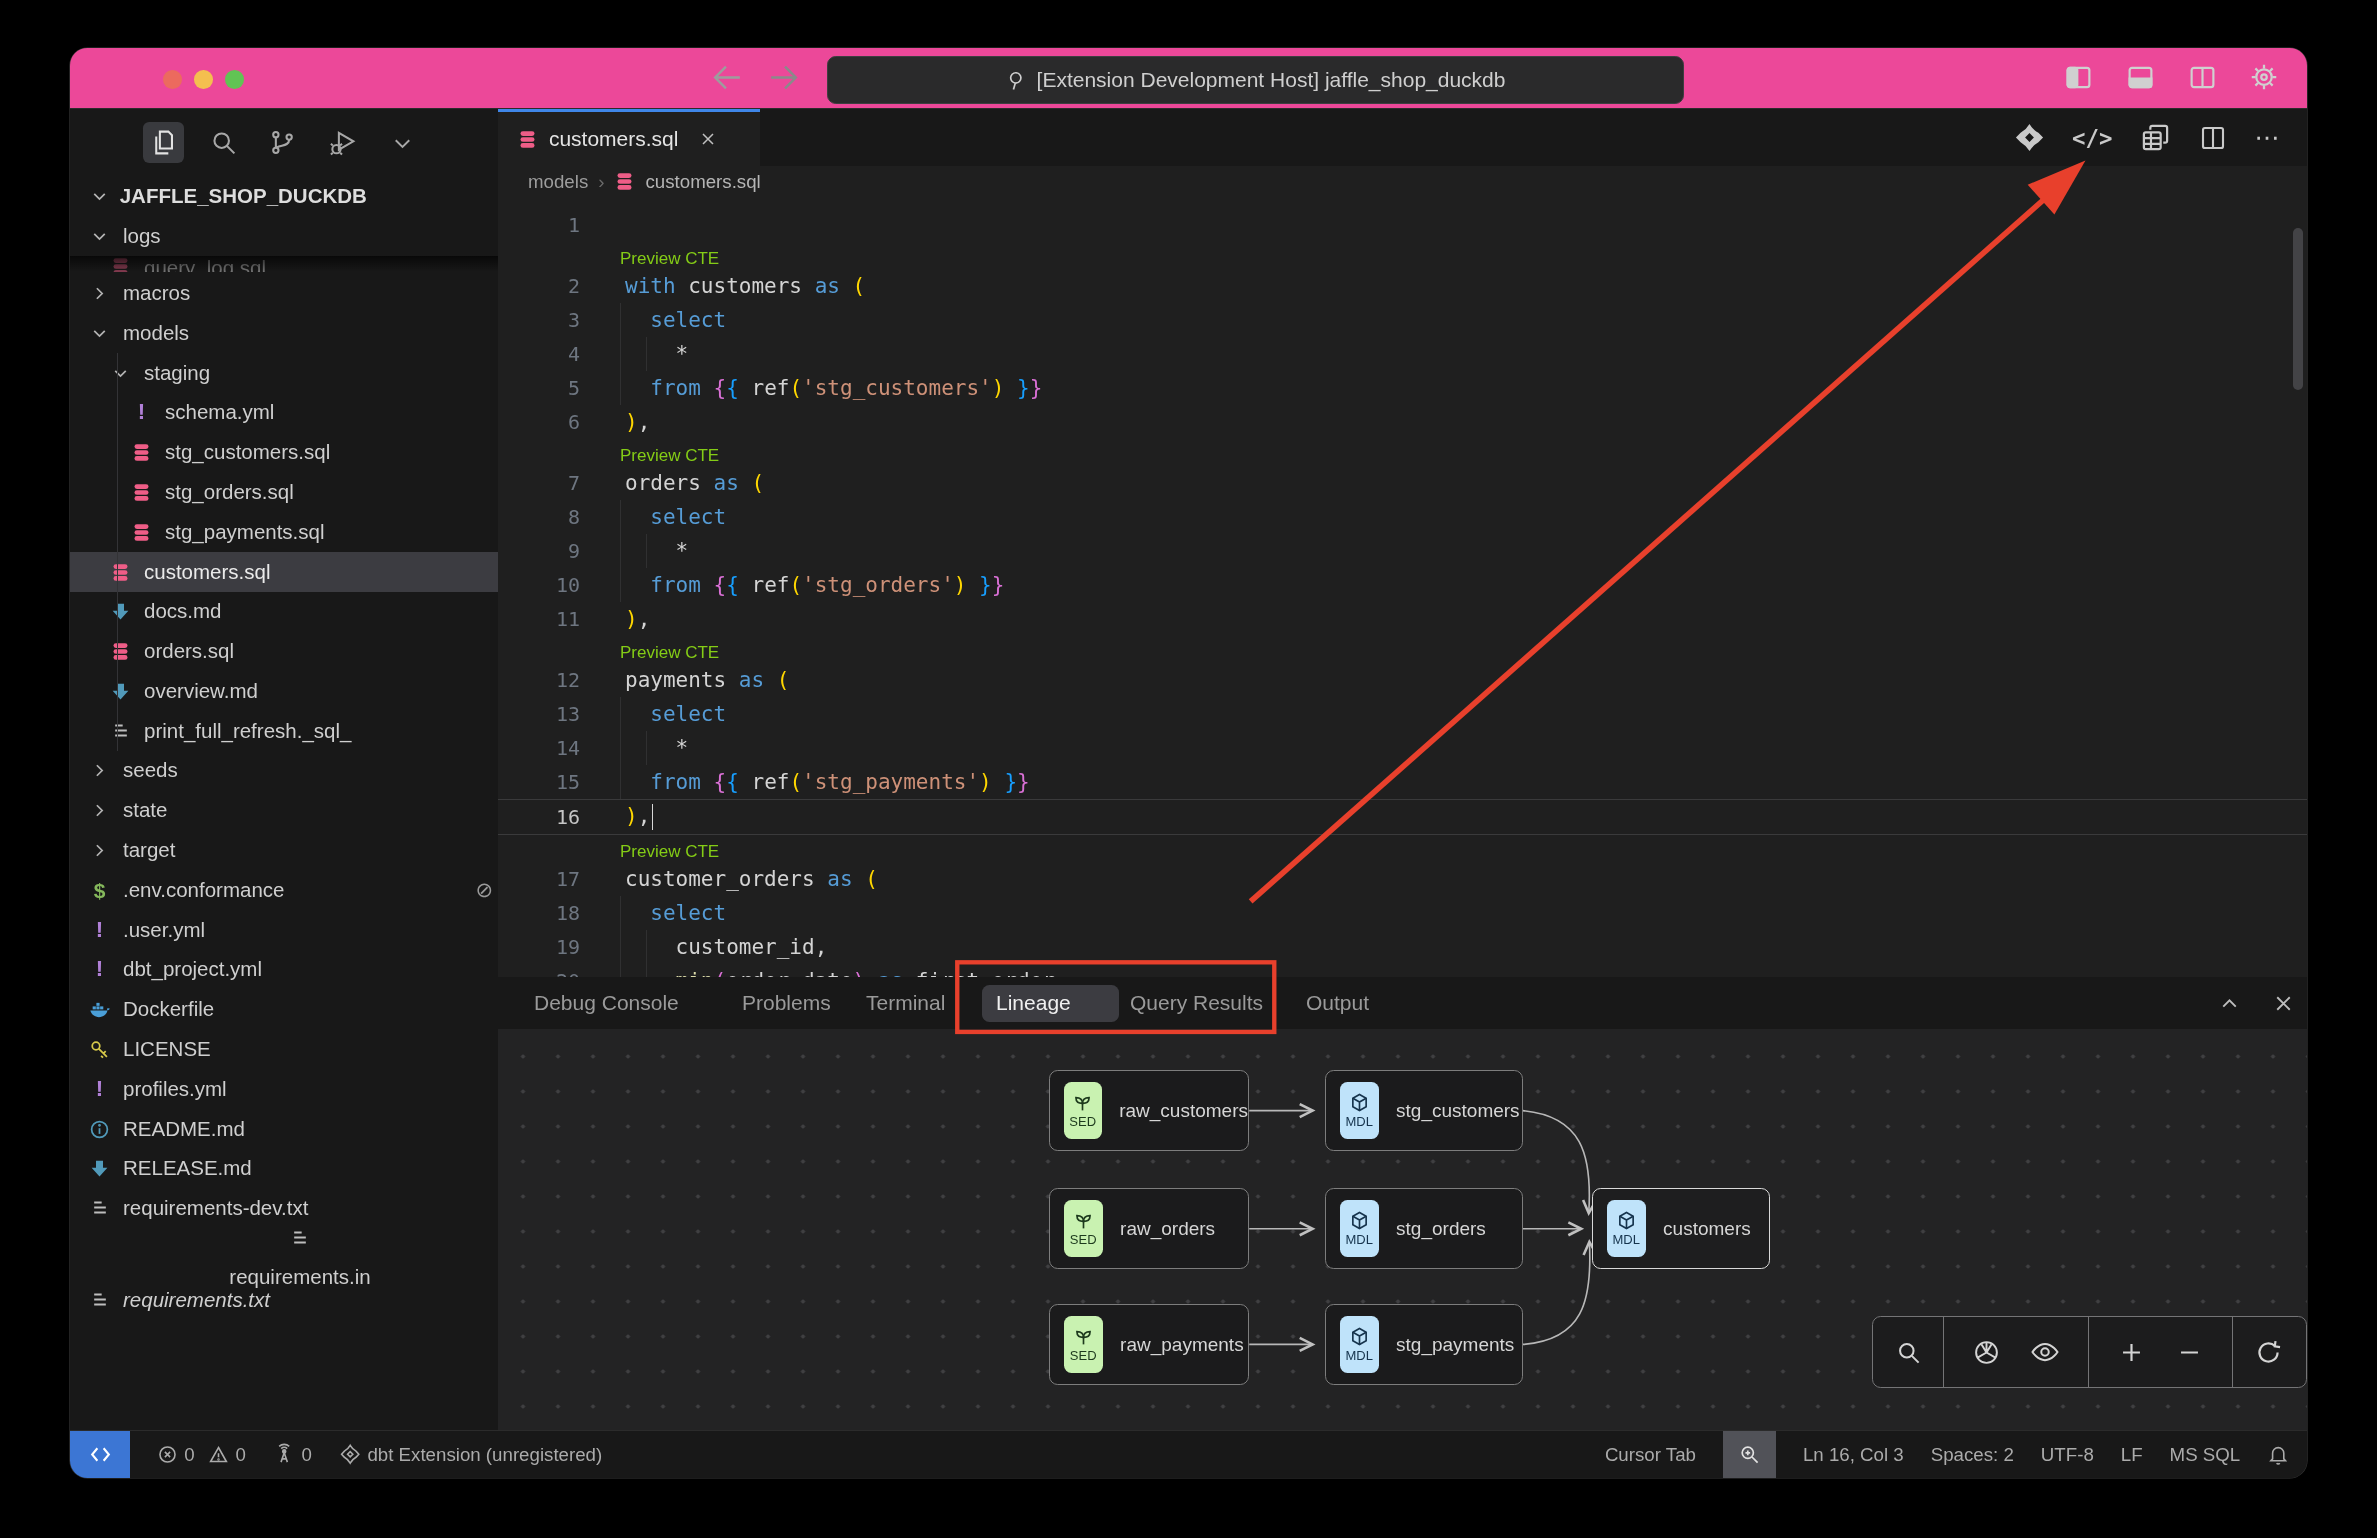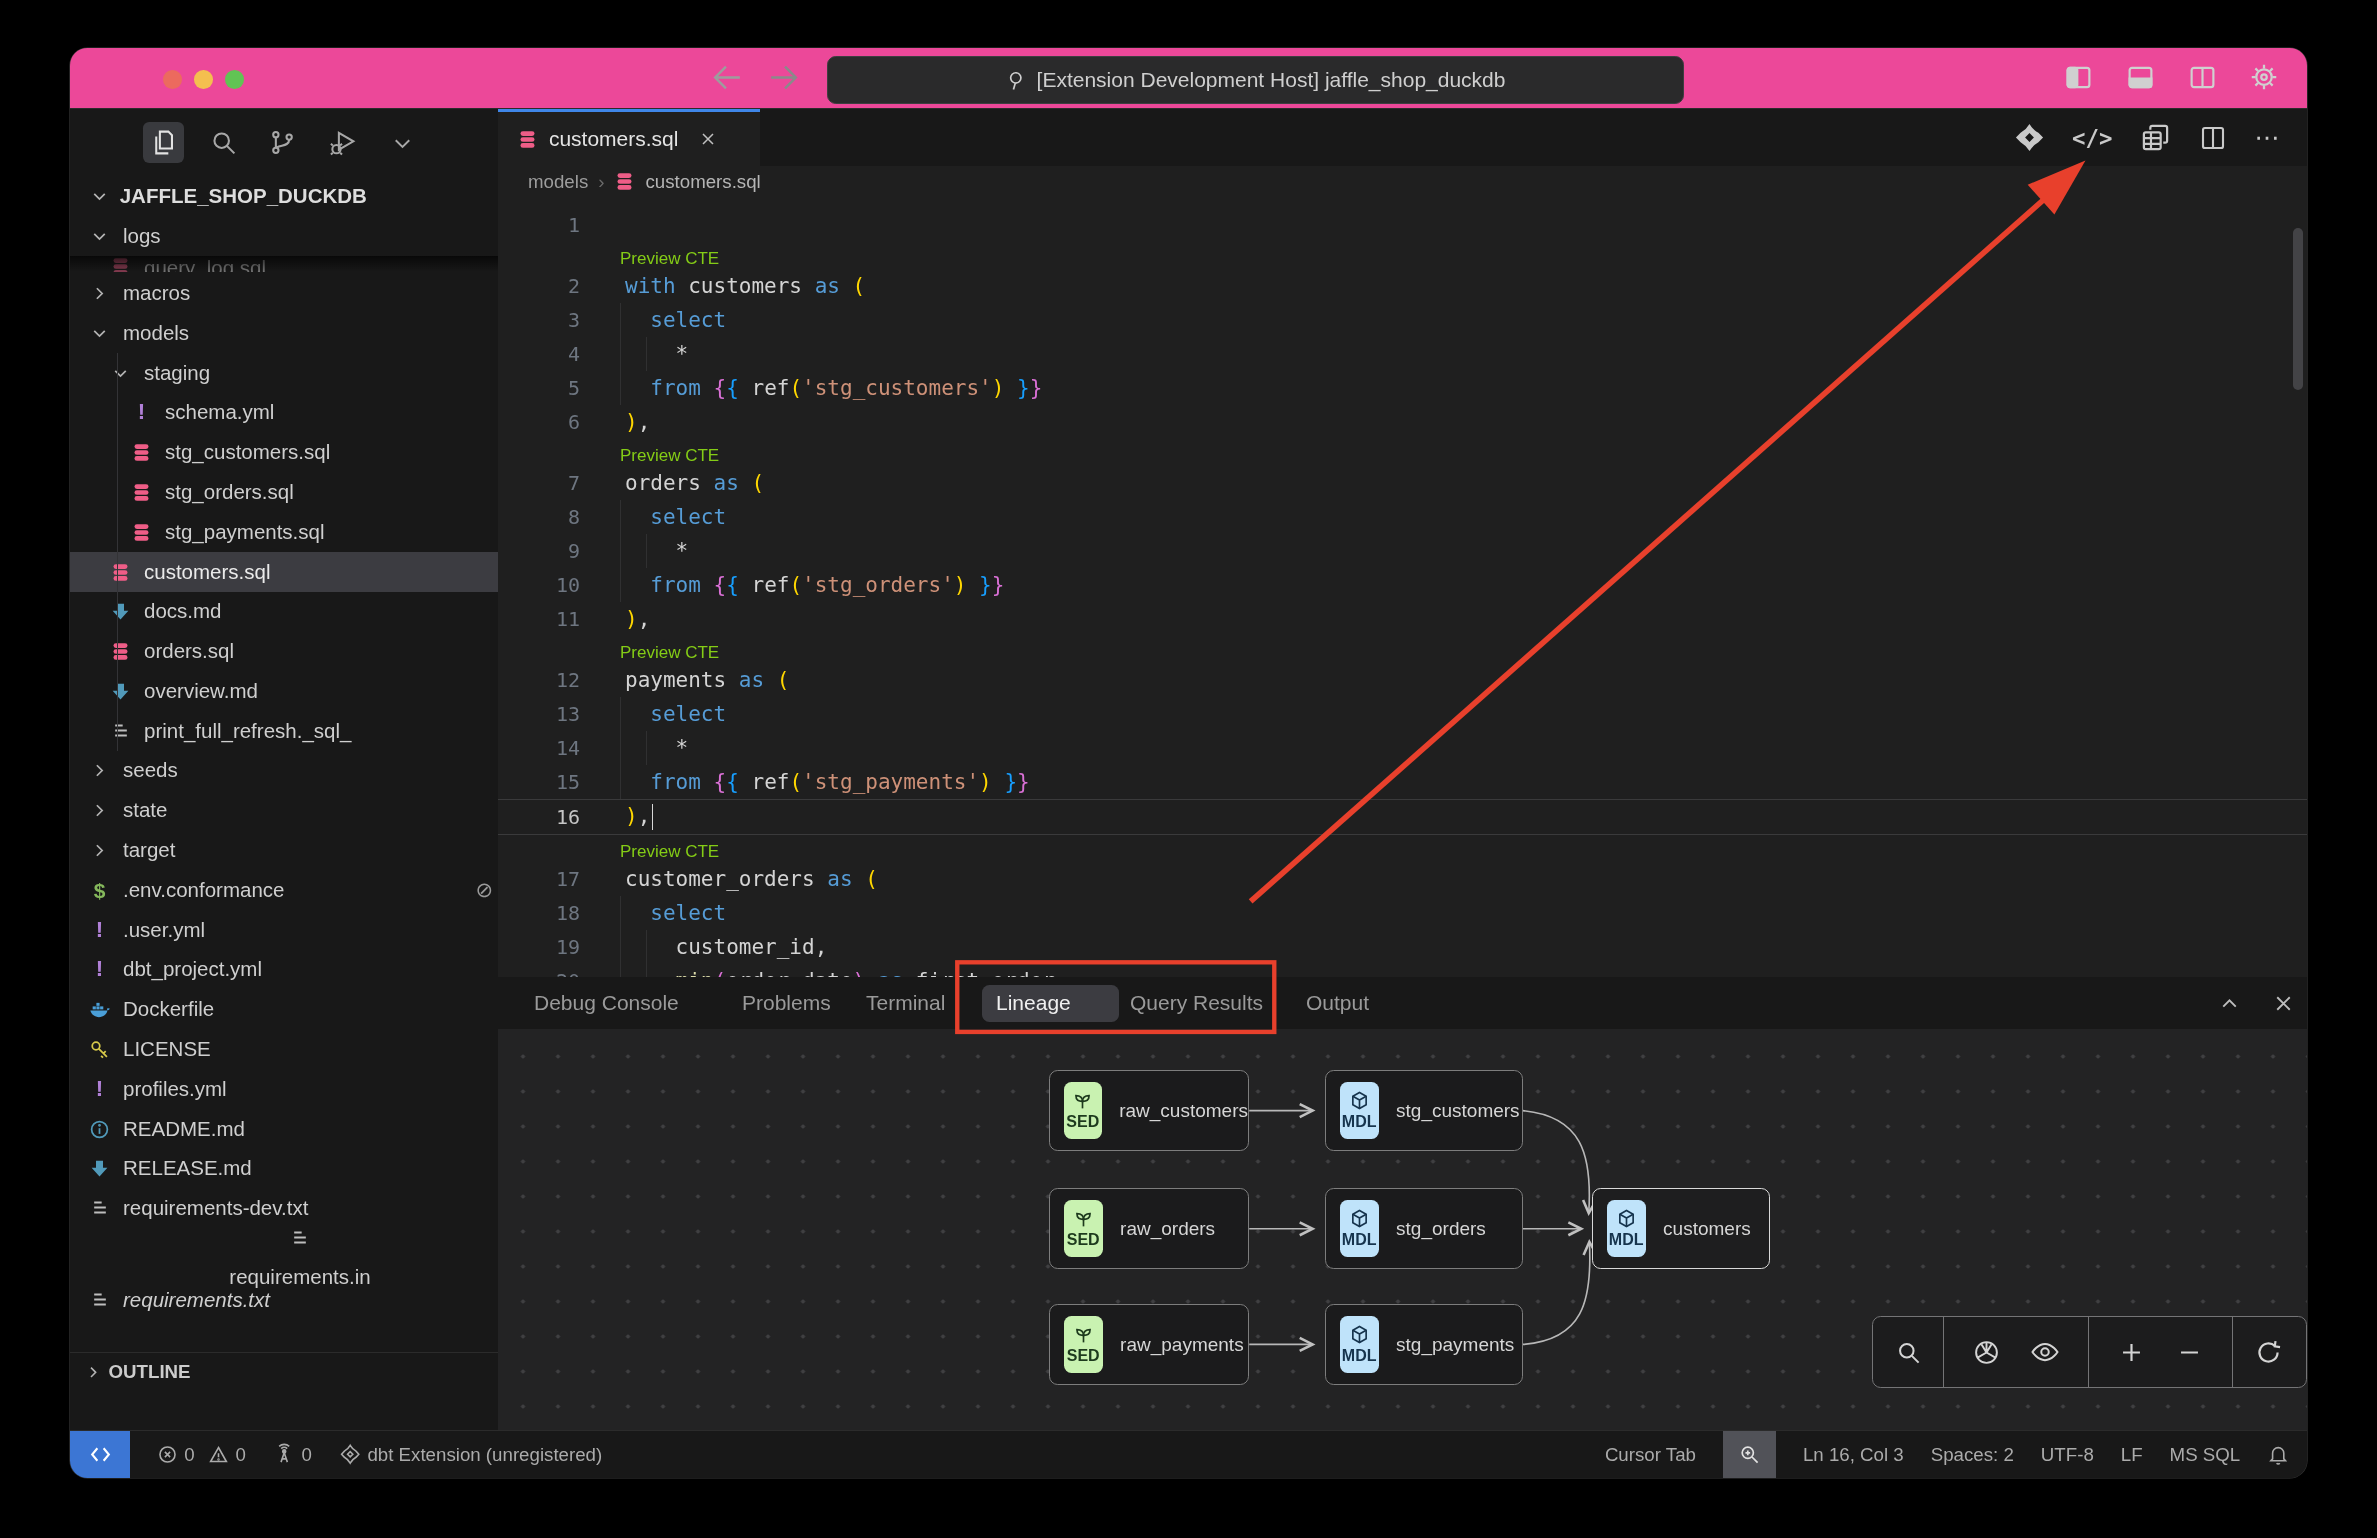--- a/index.html
+++ b/index.html
@@ -58,21 +58,21 @@
   .ptab{position:absolute;top:0;height:52px;display:flex;align-items:center;color:#9a9a9a;font-size:21px;}
   .ptab.active{color:#f0f0f0;}
   .pill{position:absolute;background:#3c3c41;border-radius:7.5px;}
   .panel-actions{position:absolute;top:0;height:52px;right:11.2px;display:flex;align-items:center;gap:29px;color:#bdbdbd;}
   .panel-content{position:absolute;left:0;top:52px;right:0;bottom:0;background:#232324;
     background-image:radial-gradient(circle,#3f3f41 1.9px,transparent 2.2px);background-size:35px 35px;background-position:7.5px 10px;}
   .lnode{position:absolute;height:81px;background:#1b1b1c;border:1.2px solid #7d7d7d;border-radius:8.7px;
     display:flex;align-items:center;gap:17.4px;padding-left:13.7px;box-sizing:border-box;color:#d6d6d6;font-size:19px;}
   .lnode.hl{border:1.9px solid #d9d9d9;background:#1e1e1f;}
   .nbadge{width:39px;height:57px;border-radius:7.5px;display:flex;flex-direction:column;align-items:center;justify-content:center;gap:1.2px;}
-  .nbadge .bt{font-size:16px;font-weight:bold;}
+  .nbadge .bt{font-size:13px;font-weight:normal;}
   .nbadge.seed{background:#c9f2b1;color:#1d3a1d;}
   .nbadge.model{background:#bfe3fa;color:#16344d;}
   .ltoolbar{position:absolute;display:flex;background:#1c1c1d;border:1.2px solid #747476;border-radius:8.7px;
     color:#d4d4d4;overflow:hidden;}
   .lseg{display:flex;align-items:center;justify-content:space-evenly;border-right:1.2px solid #747476;}
   .lseg:last-child{border-right:none;}
   
   .statusbar{position:absolute;left:0;bottom:0;width:100%;height:47px;background:#181818;border-top:0.6px solid #2b2b2b;
     display:flex;align-items:center;color:#ababab;font-size:18.7px;}
   .sb-left{display:flex;align-items:center;height:100%;gap:27px;}
@@ -418,28 +418,20 @@
         <div class="trow" style="top: 1104px; padding-left: 16px; font-style: italic;">
           <span class="glyph">
             <svg width="20" height="20" viewBox="0 0 24 24" stroke="#bdbdbd" fill="none" stroke-width="2.4">
               <path d="M5 5.5h9M5 11.5h14M5 17.5h14"></path>
             </svg>
           </span>
           <span>requirements.txt</span>
         </div>
         <div class="tguide" style="left: 47px; top: 177px; height: 398px;"></div>
       </div>
-    <div class="sect" style="bottom:40px">
-      <span class="chev">
-          <svg width="18.7" height="18.7" viewBox="0 0 24 24" stroke="currentColor" fill="none" stroke-width="2">
-            <path d="M9 6l6 6-6 6"></path>
-          </svg>
-        </span>
-      <span>OUTLINE</span>
-    </div>
   </div>
 
   <div class="editor">
     <div class="tabbar">
       <div class="tab">
         <span id="tab-file-icon">
             <svg width="21" height="21" viewBox="0 0 24 24" fill="#ee5d87">
               <rect x="4" y="2.5" width="16" height="5.4" rx="2.7"></rect>
               <rect x="4" y="9.3" width="16" height="5.4" rx="2.7"></rect>
               <rect x="4" y="16.1" width="16" height="5.4" rx="2.7"></rect>

